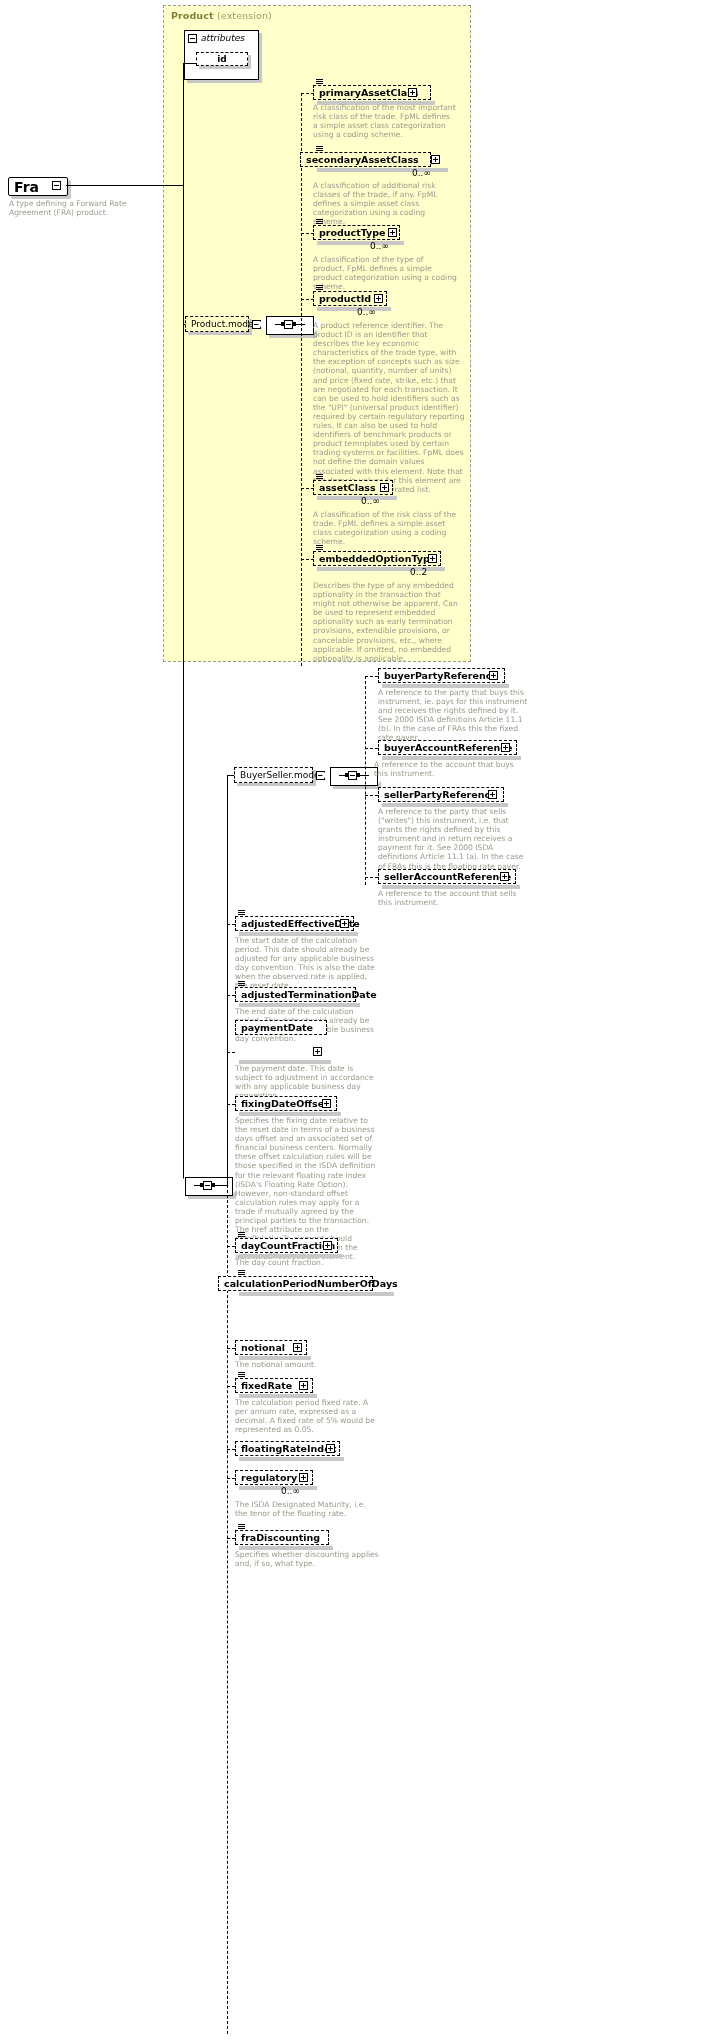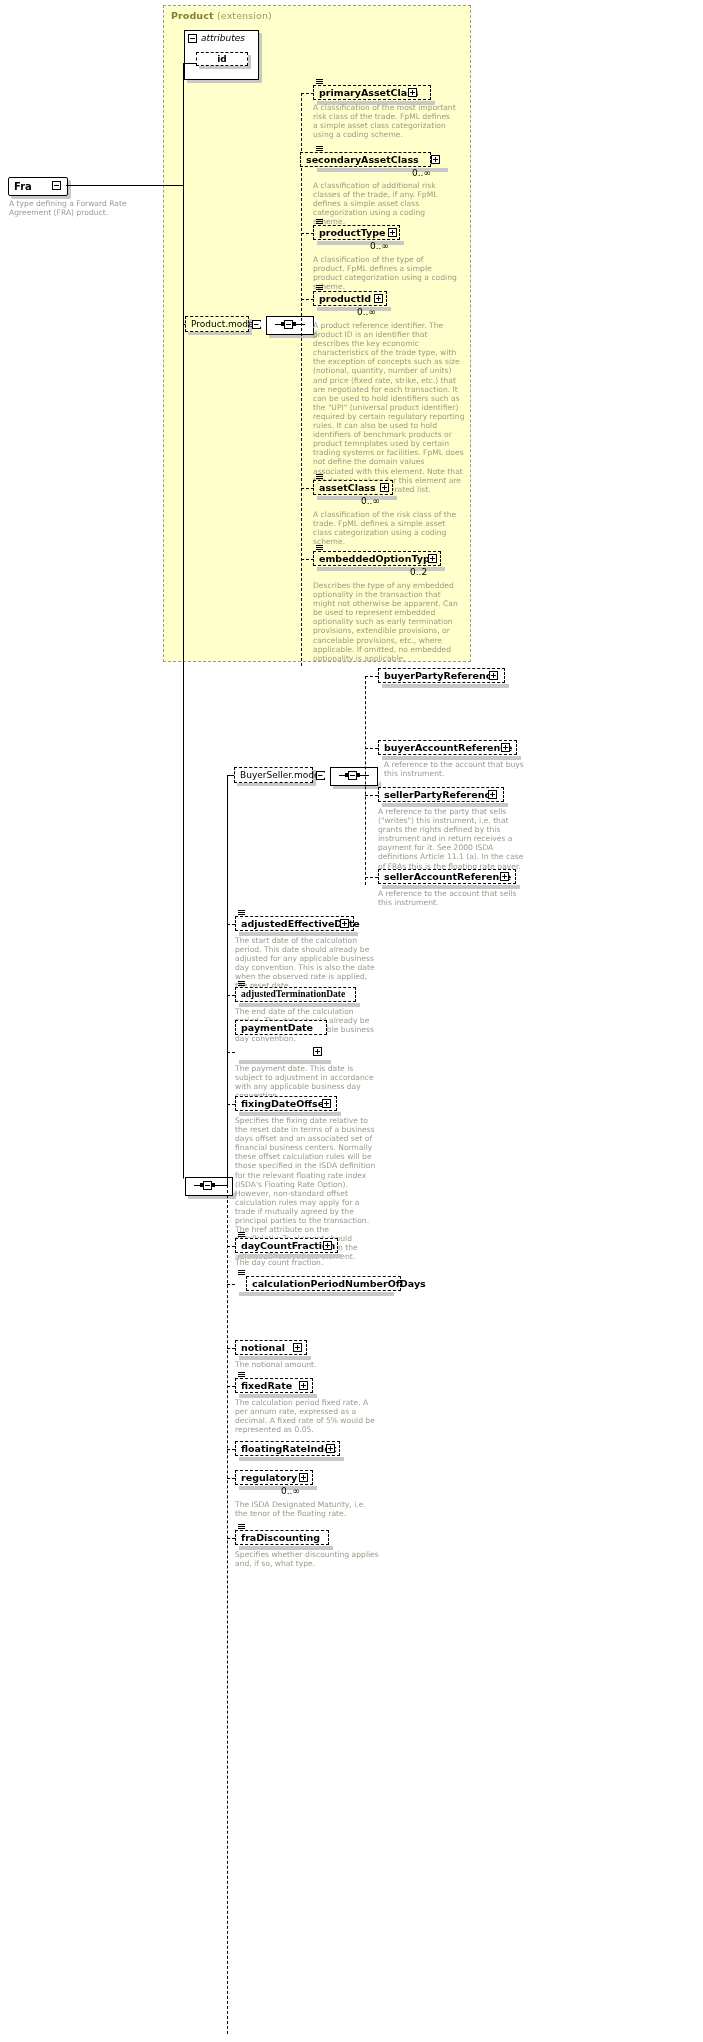--- a/index.html
+++ b/index.html
@@ -32,21 +32,21 @@
   
   .rootbox{
     position:absolute;
     background:#fff;border:1px solid #000;
     border-radius:2px;
     box-shadow:3px 3px 0 0 #c8c8c8;
     height:17px;
     display:flex;align-items:center;
   }
   .rootbox .lbl{
-    font-size:10px;font-weight:bold;color:#000;
+    font-size:14px;font-weight:bold;color:#000;
     padding-left:5px;white-space:nowrap;
   }
 
   
   .elem{
     position:absolute;
     height:15px;
     border:1px dashed #000;
     background:#fff;
     display:flex;align-items:center;
@@ -309,28 +309,29 @@
   <div class="hline" style="left:357px;top:775px;width:8px;"></div>
 
   <div class="vdash" style="left:365px;top:676px;height:209px;"></div>
 
   <div class="hdash" style="left:365px;top:676px;width:13px;"></div>
   <div class="elem-shadow" style="left:382px;top:684px;width:127px;"></div>
   <div class="elem" style="left:378px;top:668px;width:127px;">
     <span class="name">buyerPartyReference</span>
   </div>
   <div class="pm plus" style="left:489px;top:671px;"></div>
+  <div class="doc" style="left:378px;top:688px;width:150px;">A reference to the party that buys this instrument, ie. pays for this instrument and receives the rights defined by it. See 2000 ISDA definitions Article 11.1 (b). In the case of FRAs this the fixed rate payer.</div>
 
   <div class="hdash" style="left:365px;top:748px;width:13px;"></div>
   <div class="elem-shadow" style="left:382px;top:756px;width:139px;"></div>
   <div class="elem" style="left:378px;top:740px;width:139px;">
     <span class="name">buyerAccountReference</span>
   </div>
   <div class="pm plus" style="left:501px;top:743px;"></div>
-  <div class="doc" style="left:384px;top:760px;width:150px;">A reference to the account that buys this instrument.</div>
+  <div class="doc" style="left:374px;top:760px;width:150px;">A reference to the account that buys this instrument.</div>
 
   <div class="hdash" style="left:365px;top:795px;width:13px;"></div>
   <div class="elem-shadow" style="left:382px;top:803px;width:126px;"></div>
   <div class="elem" style="left:378px;top:787px;width:126px;">
     <span class="name">sellerPartyReference</span>
   </div>
   <div class="pm plus" style="left:488px;top:790px;"></div>
   <div class="doc" style="left:378px;top:807px;width:150px;">A reference to the party that sells ("writes") this instrument, i.e. that grants the rights defined by this instrument and in return receives a payment for it. See 2000 ISDA definitions Article 11.1 (a). In the case of FRAs this is the floating rate payer.</div>
 
   <div class="hdash" style="left:365px;top:877px;width:13px;"></div>
@@ -349,21 +350,21 @@
   <div class="tick" style="left:238px;top:910px;">
       <i></i>
       <i></i>
       <i></i>
     </div>
   <div class="pm plus" style="left:340px;top:919px;"></div>
   <div class="doc" style="left:235px;top:936px;width:144px;">The start date of the calculation period. This date should already be adjusted for any applicable business day convention. This is also the date when the observed rate is applied, the reset date.</div>
 
   <div class="hdash" style="left:227px;top:995px;width:8px;"></div>
   <div class="elem-shadow" style="left:239px;top:1003px;width:121px;"></div>
-  <div class="elem" style="left:235px;top:987px;width:121px;font-family:Liberation Serif, serif;">
+  <div class="elem" style="left:235px;top:987px;width:121px;">
     <span class="name">adjustedTerminationDate</span>
   </div>
   <div class="tick" style="left:238px;top:981px;">
       <i></i>
       <i></i>
       <i></i>
     </div>
   <div class="doc" style="left:235px;top:1007px;width:144px;">The end date of the calculation period. This date should already be adjusted for any applicable business day convention.</div>
 
   <div class="hdash" style="left:227px;top:1052px;width:8px;"></div>
@@ -390,21 +391,21 @@
   <div class="tick" style="left:238px;top:1232px;">
       <i></i>
       <i></i>
       <i></i>
     </div>
   <div class="pm plus" style="left:323px;top:1241px;"></div>
   <div class="doc" style="left:235px;top:1258px;width:144px;">The day count fraction.</div>
 
   <div class="hdash" style="left:227px;top:1284px;width:8px;"></div>
   <div class="elem-shadow" style="left:239px;top:1292px;width:155px;"></div>
-  <div class="elem" style="left:246px;top:1276px;width:155px;">
+  <div class="elem" style="left:218px;top:1276px;width:155px;">
     <span class="name">calculationPeriodNumberOfDays</span>
   </div>
   <div class="tick" style="left:238px;top:1270px;">
       <i></i>
       <i></i>
       <i></i>
     </div>
 
   <div class="hdash" style="left:227px;top:1348px;width:8px;"></div>
   <div class="elem-shadow" style="left:239px;top:1356px;width:72px;"></div>

